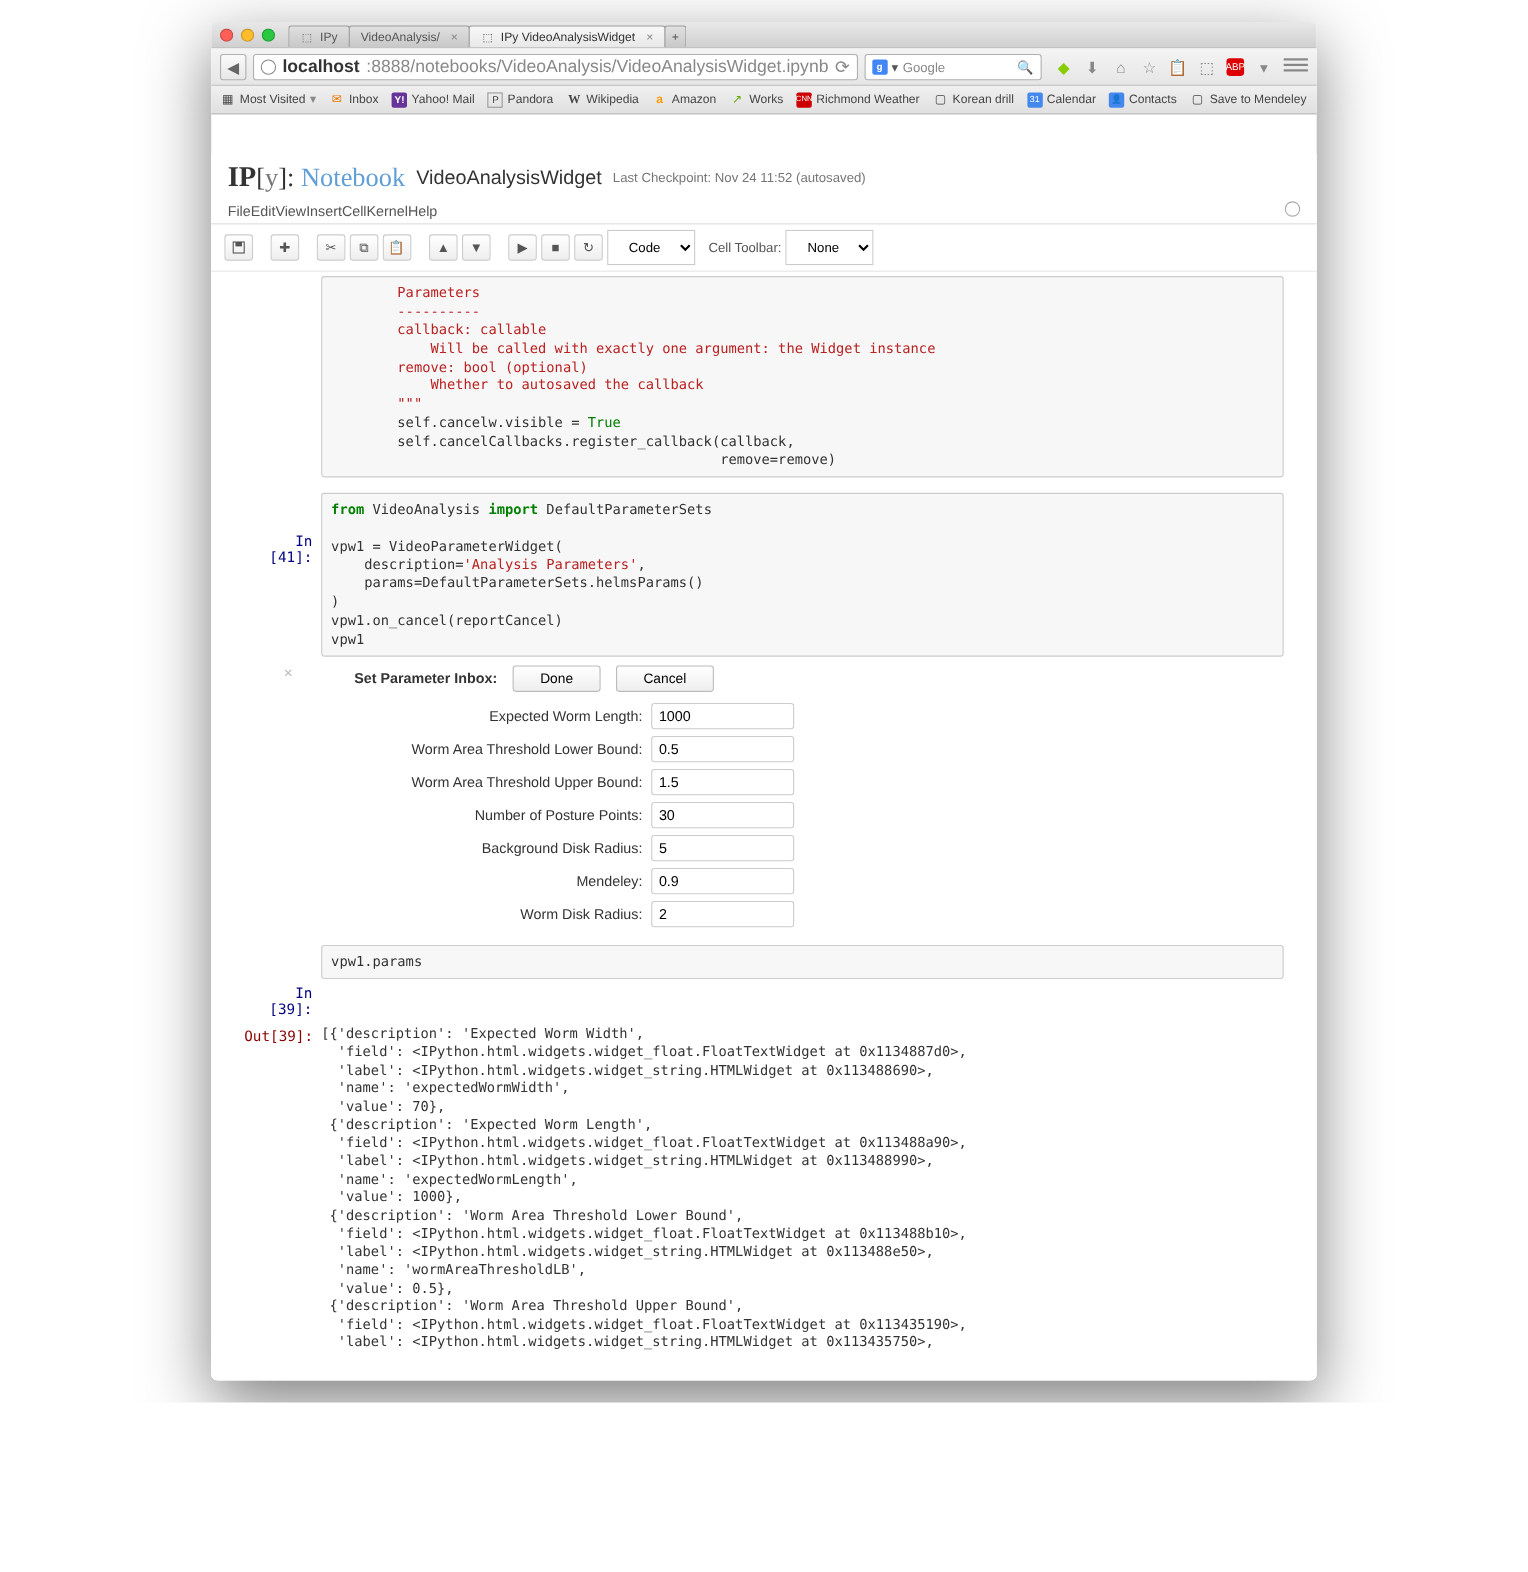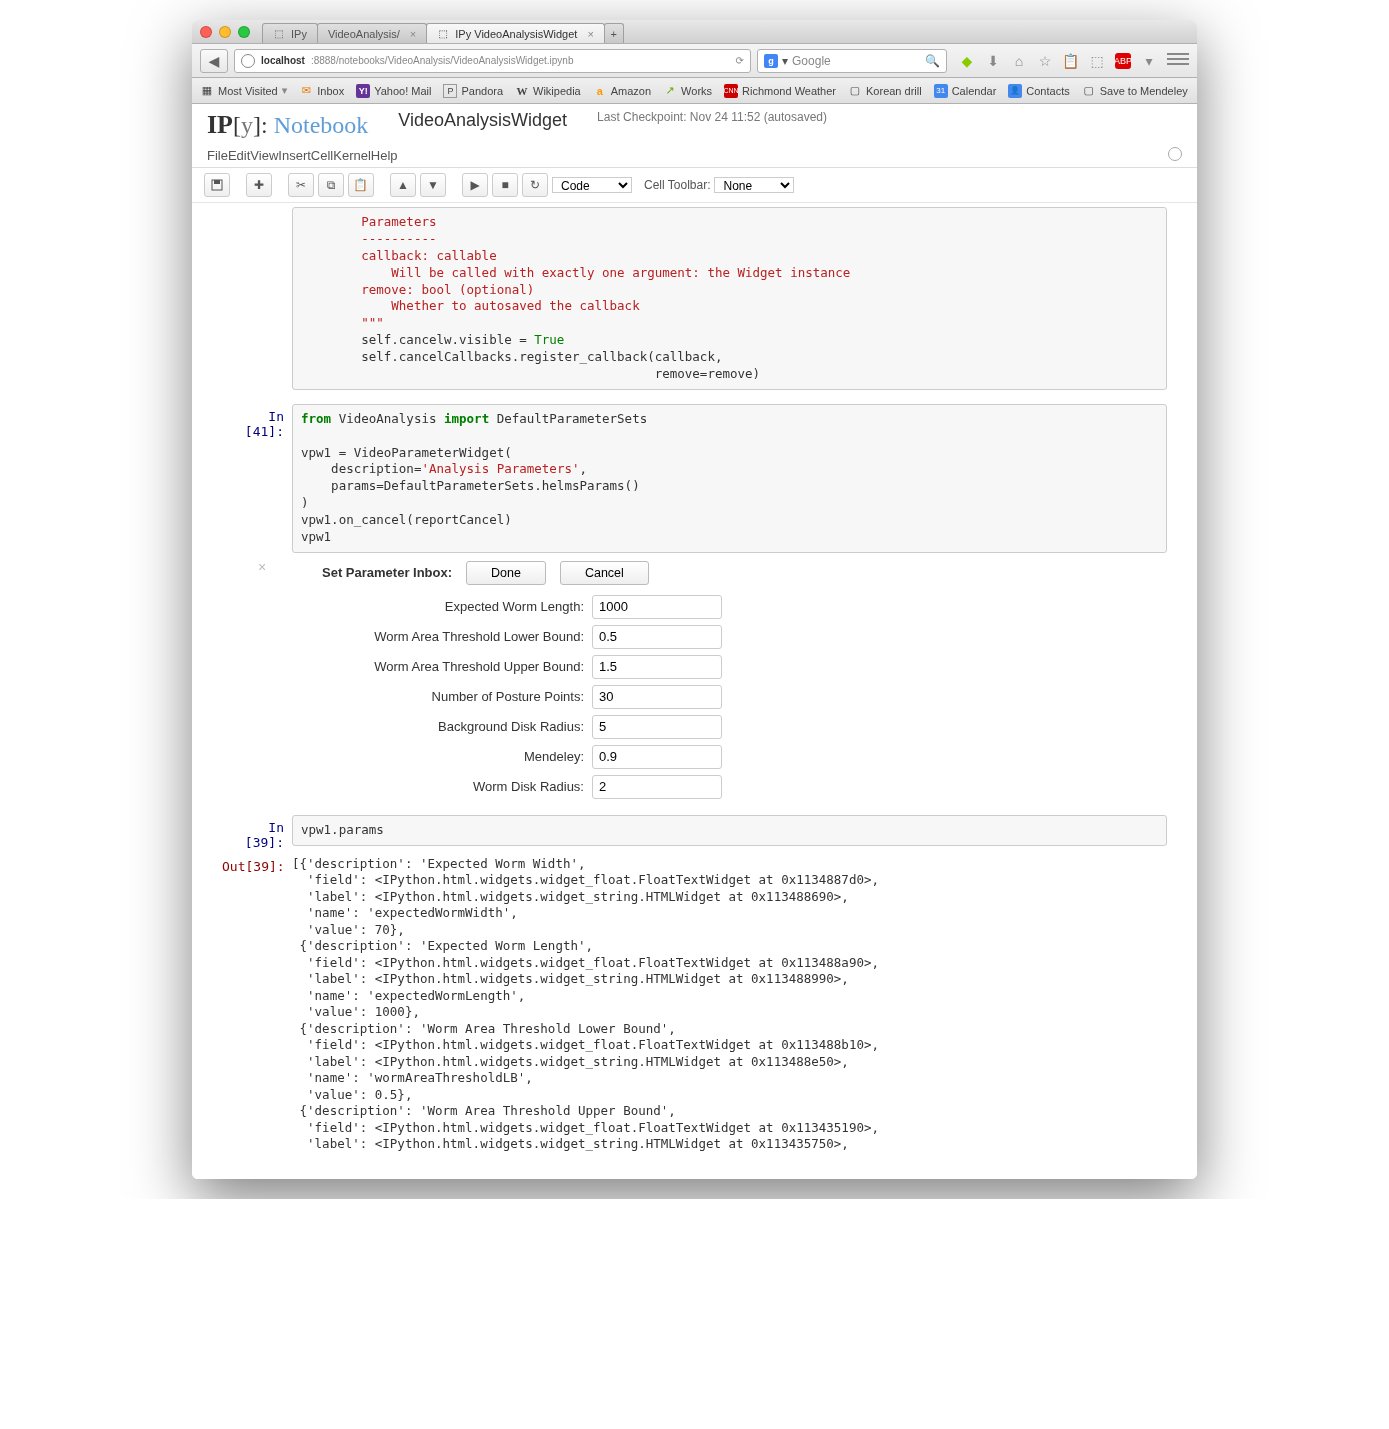--- a/index.html
+++ b/index.html
@@ -17,63 +17,63 @@
   .tabstrip { display: flex; align-items: flex-end; height: 100%; gap: 0; }
   .btab { height: 20px; padding: 2px 10px; font-size: 11px; color: #555; background: linear-gradient(#e0e0e0,#c8c8c8); border: 1px solid #a0a0a0; border-bottom: none; border-radius: 3px 3px 0 0; margin-right: -1px; display:flex; align-items:center; gap:6px; }
   .btab.active { background: linear-gradient(#f8f8f8,#e8e8e8); color:#333; }
   .btab .tico { width:12px; height:12px; display:inline-flex; align-items:center; justify-content:center; font-size:10px; }
   .btab .x { color:#888; font-size:11px; margin-left:4px; }
   .btab.plus { width:20px; justify-content:center; padding:2px 4px; }
   
   
   .urlrow { height: 34px; background: linear-gradient(#f4f4f4,#e6e6e6); display:flex; align-items:center; padding: 0 8px; gap:6px; border-bottom:1px solid #b0b0b0; }
   .navbtn { width:28px; height:24px; border:1px solid #b0b0b0; border-radius:3px; background:linear-gradient(#fafafa,#e8e8e8); display:flex; align-items:center; justify-content:center; color:#666; font-size:14px; }
-  .urlbox { flex:1; height:24px; border:1px solid #b0b0b0; border-radius:3px; background:#fff; display:flex; align-items:center; padding:0 6px; gap:6px; font-size:10px; }
+  .urlbox { flex:1; height:24px; border:1px solid #b0b0b0; border-radius:3px; background:#fff; display:flex; align-items:center; padding:0 6px; gap:6px; font-size:16px; }
   .urlbox .globe { width:14px; height:14px; border-radius:50%; border:1px solid #888; position:relative; }
   .urlhost { font-weight:bold; color:#333; }
   .urlpath { color:#888; }
   .refresh { color:#888; margin-left:auto; }
   .searchbox { width:190px; height:24px; border:1px solid #b0b0b0; border-radius:3px; background:#fff; display:flex; align-items:center; padding:0 6px; gap:4px; font-size:12px; color:#888; }
   .gicon { width:14px;height:14px;background:#4285f4;color:#fff;display:flex;align-items:center;justify-content:center;font-size:9px;font-weight:bold;border-radius:2px; }
   .toolbar-icons { display:flex; gap:10px; padding-left:6px; }
   .ticon { width:16px; height:16px; color:#888; display:flex; align-items:center; justify-content:center; font-size:14px; }
   .ticon.abp { background:#d00; color:#fff; border-radius:3px; font-size:9px; font-weight:normal; }
   .hamburger { width:22px; display:flex; flex-direction:column; gap:3px; }
   .hamburger span { height:2px; background:#888; }
   
   
   .bookmarks { height:26px; background:linear-gradient(#f0f0f0,#e0e0e0); display:flex; align-items:center; padding:0 8px; gap:12px; font-size:11px; color:#444; border-bottom:1px solid #b0b0b0; }
   .bm { display:flex; align-items:center; gap:4px; cursor:pointer; }
   .bmico { width:14px; height:14px; display:inline-flex; align-items:center; justify-content:center; }
   
   
   .nbcontainer { background:#fff; }
-  .nbheader { padding: 6px 15px 4px; display:flex; align-items:flex-start; gap:30px; background:#fff;}
+  .nbheader { padding: 6px 15px 4px; display:flex; align-items:center; gap:10px; background:#fff;margin-top:36px;}
   .nblogo { font-family: Georgia, serif; font-size:24px; color:#333; }
   .nblogo .ip { font-weight:bold; font-size:26px; }
   .nblogo .y { color:#777; }
   .nblogo .nb { color:#5f9ed7; font-size:24px; }
   .nbtitle { font-size:18px; color:#333; }
   .checkpoint { font-size:12px; color:#777; }
   
   .menubar { padding: 4px 15px; display:flex; font-size:13px; color:#555; background:#fff; border-bottom:1px solid #ddd; position:relative;}
   .menubar .mitem { cursor:pointer; }
   .kernel-ind { position:absolute; right:15px; top:3px; width:14px; height:14px; border:1px solid #aaa; border-radius:50%; }
   
   .toolbar { padding:5px 12px; display:flex; align-items:center; gap:4px; background:#fff; border-bottom:1px solid #e5e5e5; }
   .tbtn { min-width:26px; height:24px; border:1px solid #ccc; border-radius:3px; background:linear-gradient(#fff,#eee); display:flex; align-items:center; justify-content:center; font-size:12px; color:#555; padding:0 4px; }
   .tsep { width:8px; }
-  .tselect { height:16px; border:1px solid #ccc; background:#fff; font-size:12px; padding:0 4px; min-width:80px; }
+  .tselect { height:32px; border:1px solid #ccc; background:#fff; font-size:12px; padding:0 4px; min-width:80px;text-align:center; }
   .tlabel { font-size:12px; color:#555; margin-left:8px; }
   
   .nbpage { padding: 0 30px 20px; background:#fff; }
   
   .cell { display:flex; margin: 4px 0; }
   .prompt { width:70px; text-align:right; padding:5px 8px 0 0; font-family: monospace; font-size:13px; flex-shrink:0; }
-  .prompt.in { color:#000080; }
+  .prompt.in { color:#000080;margin-top:32px; }
   .prompt.out { color:#8b0000; }
   .cellbody { flex:1; }
   .codebox { border:1px solid #ccc; border-radius:3px; background:#f7f7f7; padding:6px 8px; font-family: Menlo, Monaco, monospace; font-size:12.5px; line-height:1.35; white-space:pre; overflow-x:auto; }
   
   .kw { color:#008000; font-weight:bold; }
   .str { color:#ba2121; }
   .bi { color:#008000; }
   
   .widgetbox { margin:8px 0 4px 60px; position:relative; }
   .wclose { position:absolute; left:-24px; top:-2px; color:#bbb; font-size:14px; cursor:pointer; }

